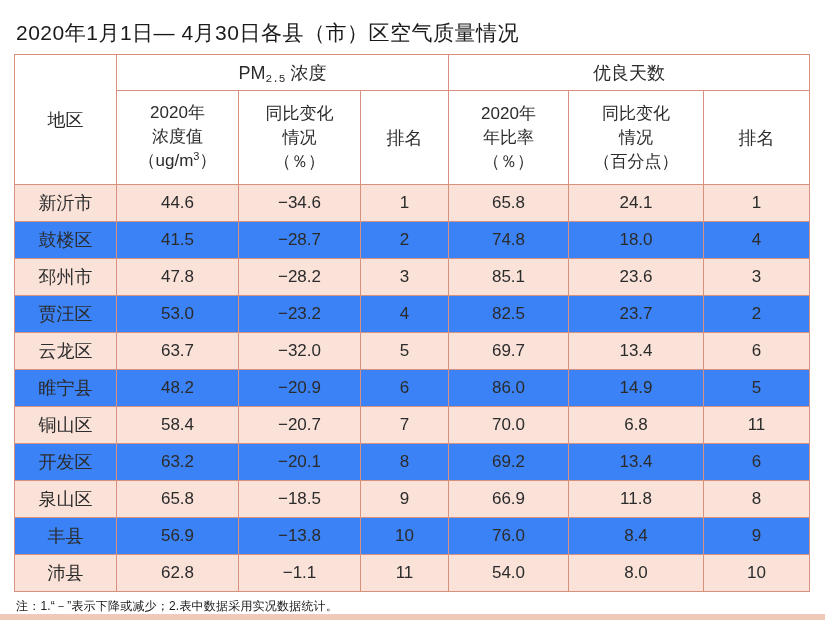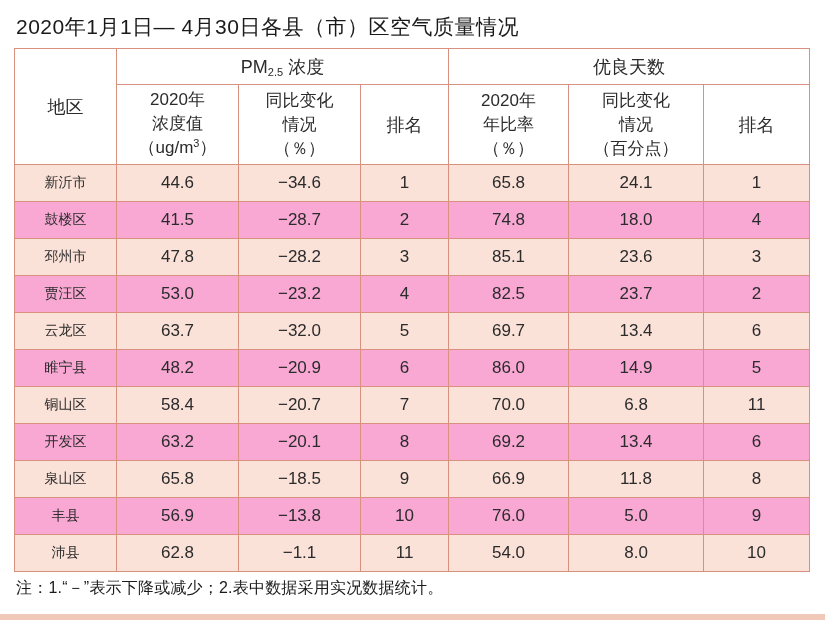--- a/index.html
+++ b/index.html
@@ -11,21 +11,21 @@
     height: 620px;
     background: #ffffff;
     font-family: "Liberation Sans", sans-serif;
     color: #1a1a1a;
     overflow: hidden;
   }
   .page {
     width: 825px;
     height: 620px;
     box-sizing: border-box;
-    padding: 8px 14px 0 14px;
+    padding: 14px 14px 0 14px;
     position: relative;
   }
   .title {
     font-size: 21px;
     line-height: 30px;
     color: #1a1a1a;
     letter-spacing: 0.5px;
     margin: 4px 0 6px 2px;
     white-space: nowrap;
   }
@@ -44,57 +44,58 @@
     font-weight: normal;
   }
   table.data thead th {
     background: #ffffff;
     font-size: 18px;
   }
   .hdr-top {
     height: 36px;
   }
   .hdr-sub {
-    height: 80px;
+    height: 94px;
   }
   .hdr-sub .sub-lines {
     line-height: 24px;
     font-size: 17px;
   }
   .region-head {
     font-size: 18px;
   }
   tbody tr {
     height: 37px;
   }
   tbody tr.odd td {
     background: #fbe2d9;
   }
   tbody tr.even td {
-    background: #f9a8d4;
+    background: #3b82f6;
   }
   tbody td.region {
-    font-size: 14px;
+    font-size: 18px;
     font-family: Liberation Serif, serif;
   }
   sub {
     font-size: 11px;
     vertical-align: baseline;
     position: relative;
     top: 3px;
+    font-family: Liberation Mono, monospace;
   }
   sup {
     font-size: 11px;
     vertical-align: baseline;
     position: relative;
     top: -6px;
   }
   .note {
     margin-top: 6px;
-    font-size: 16px;
+    font-size: 12px;
     color: #1a1a1a;
     letter-spacing: 0.2px;
     white-space: nowrap;
     padding-left: 2px;
   }
   .divider {
     position: absolute;
     left: 0;
     bottom: 0;
     width: 825px;
@@ -241,21 +242,21 @@
         <td>66.9</td>
         <td>11.8</td>
         <td>8</td>
       </tr>
       <tr class="even">
         <td class="region">丰县</td>
         <td>56.9</td>
         <td>−13.8</td>
         <td>10</td>
         <td>76.0</td>
-        <td>5.0</td>
+        <td>8.4</td>
         <td>9</td>
       </tr>
       <tr class="odd">
         <td class="region">沛县</td>
         <td>62.8</td>
         <td>−1.1</td>
         <td>11</td>
         <td>54.0</td>
         <td>8.0</td>
         <td>10</td>

